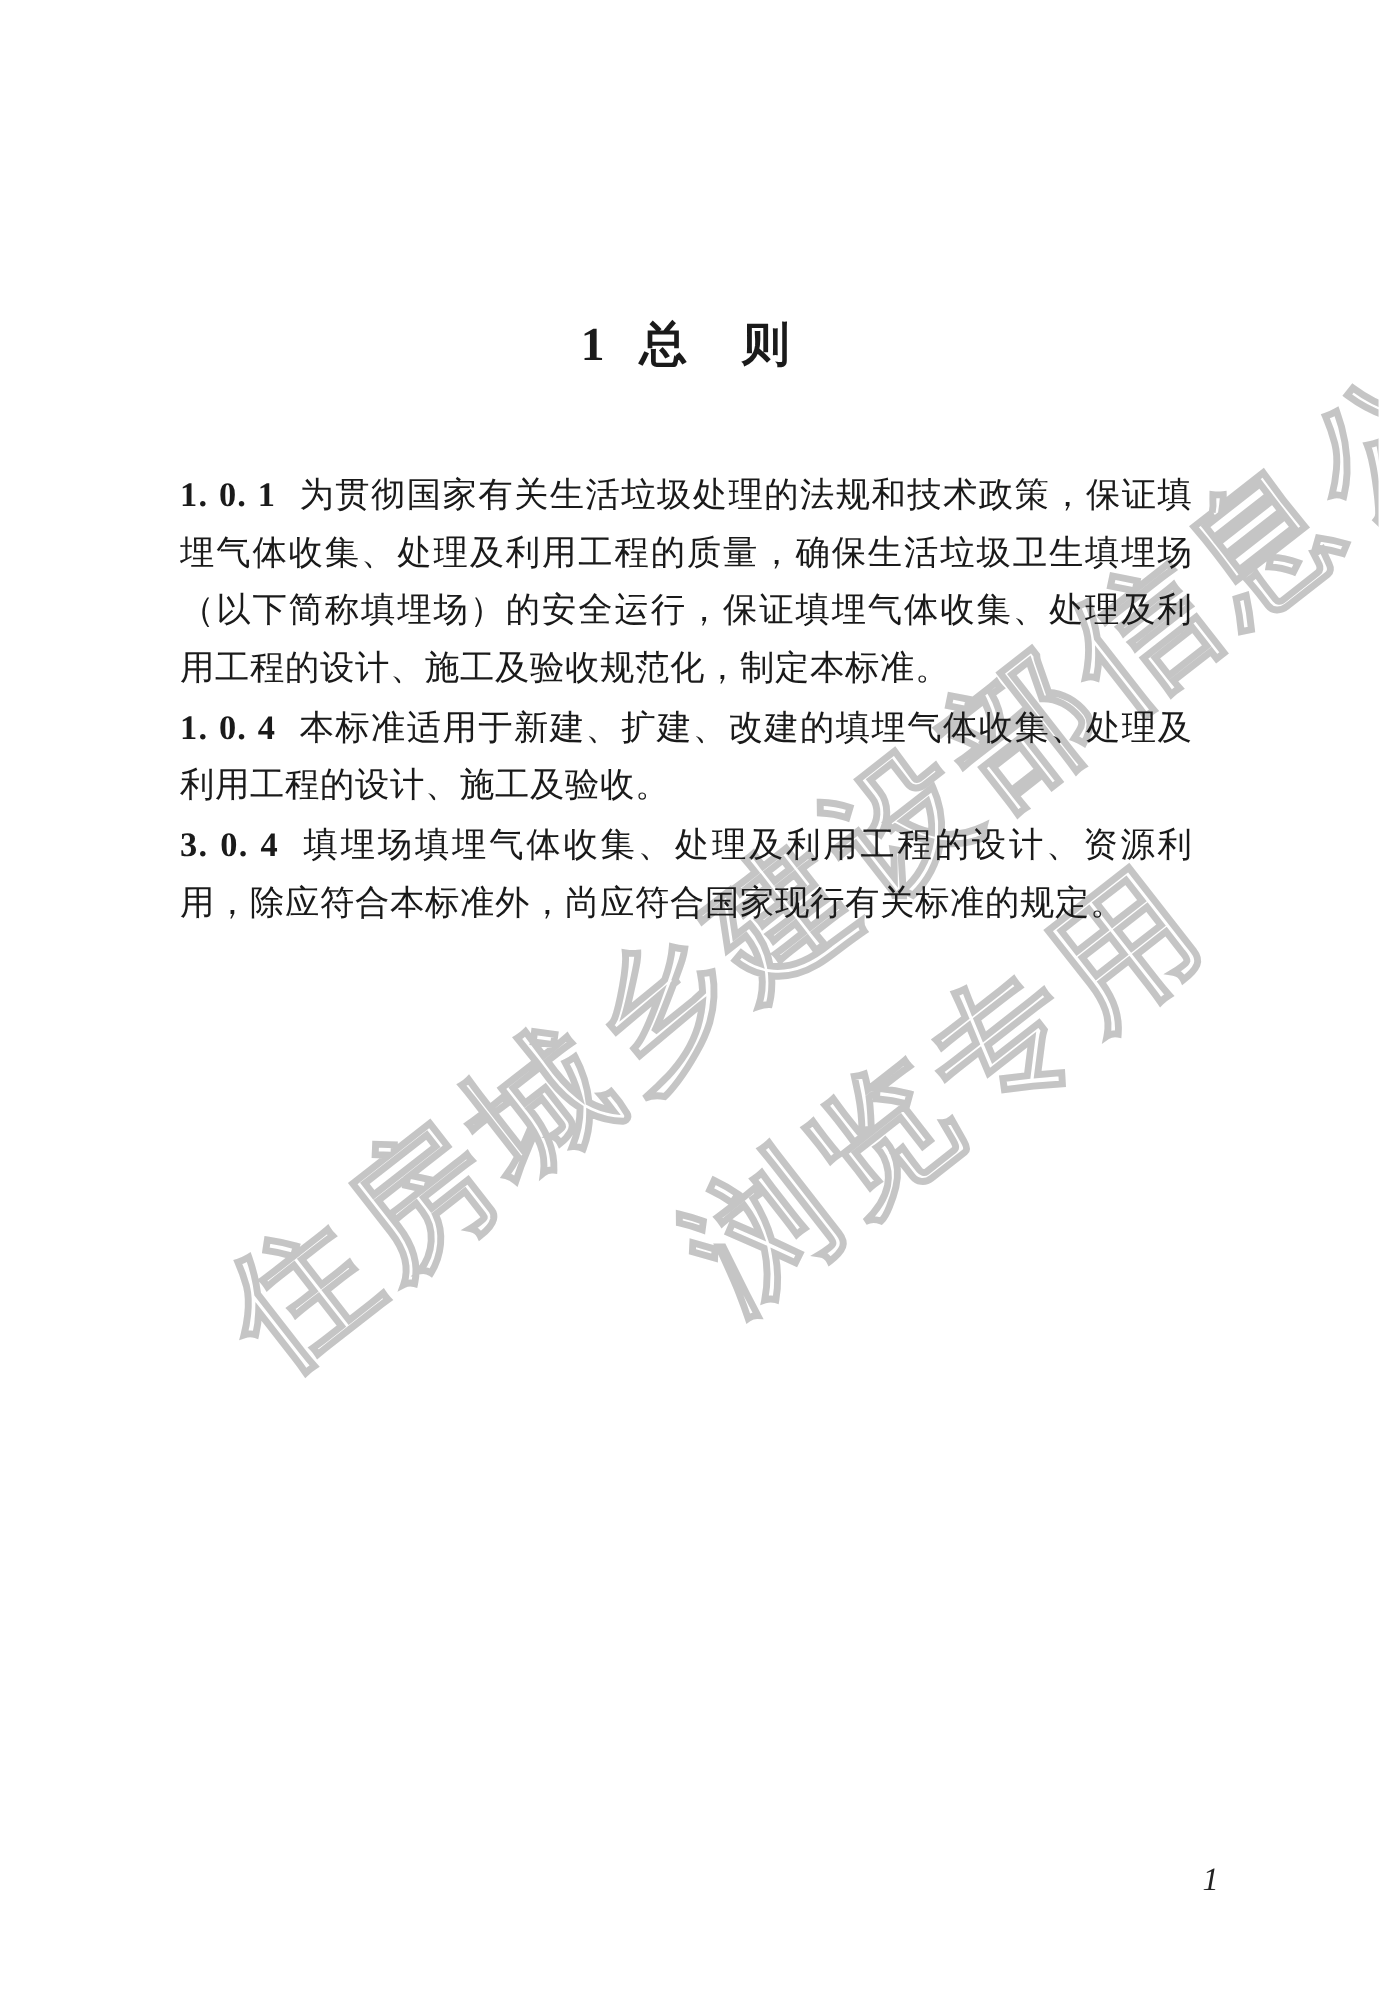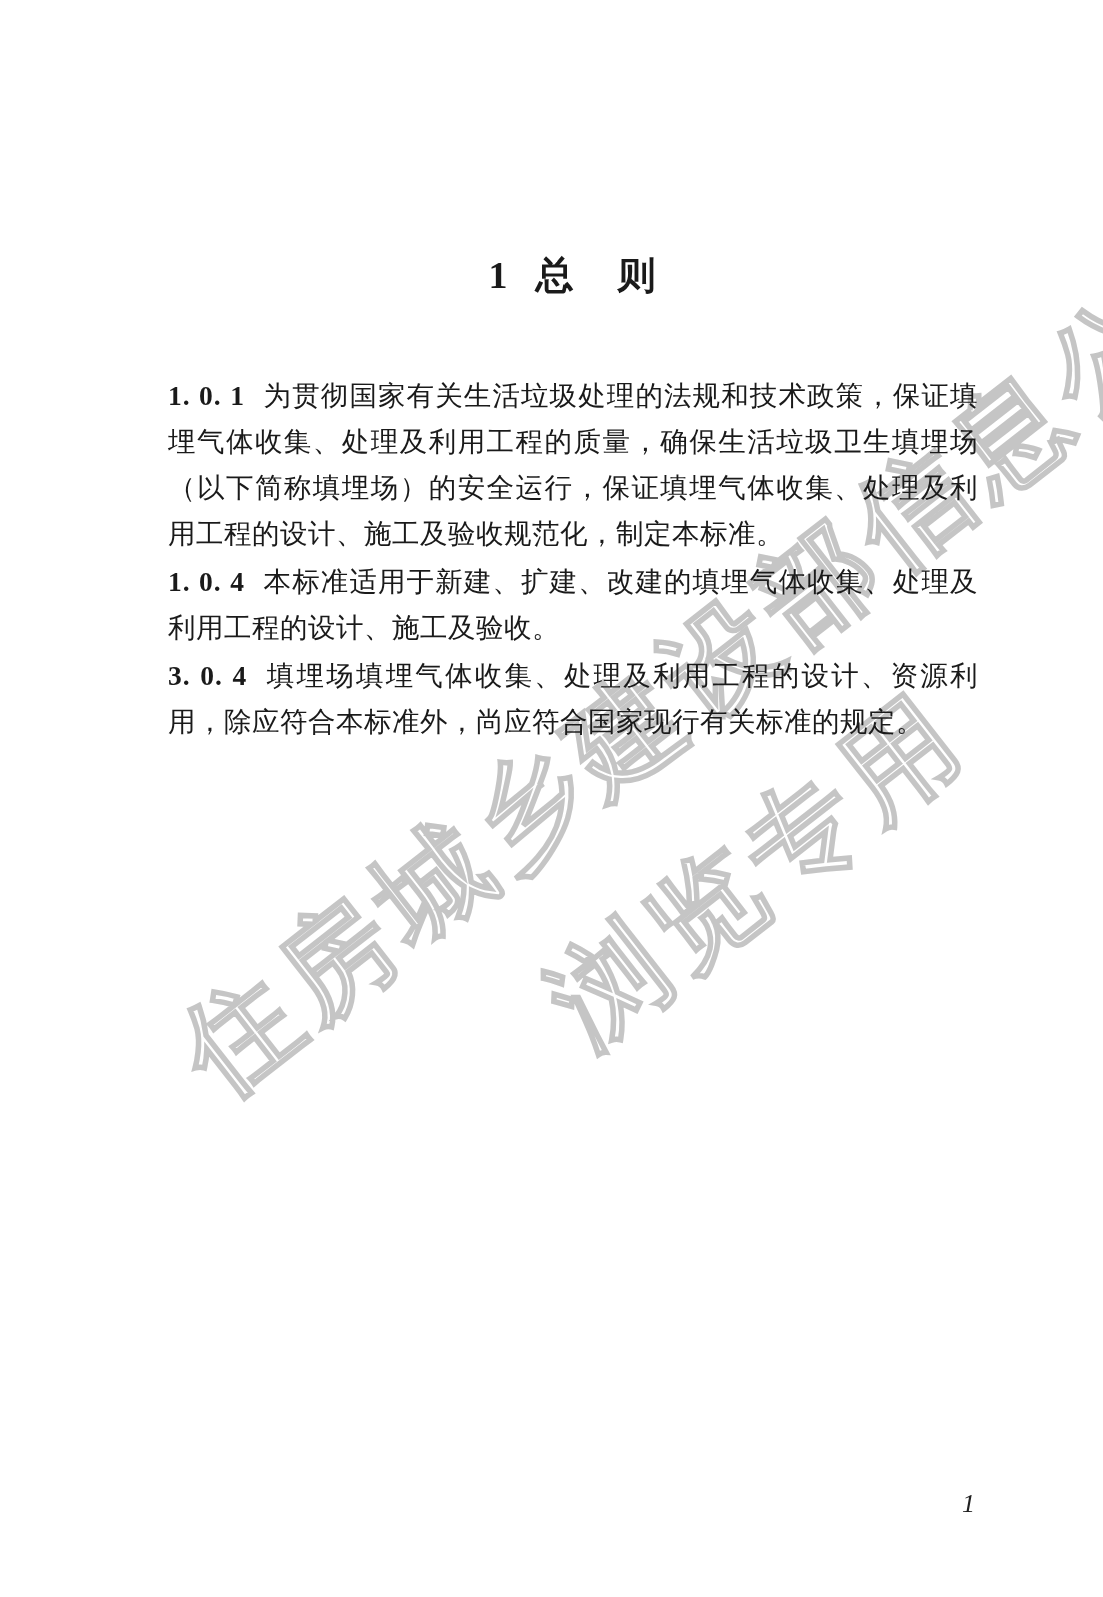--- a/index.html
+++ b/index.html
@@ -14,21 +14,21 @@
   .page {
     position: relative;
     width: 1103px;
     height: 1597px;
     margin: 0 auto;
     background: #ffffff;
     overflow: hidden;
   }
   .content {
     position: absolute;
-    left: 168px;
+    left: 144px;
     top: 0;
     width: 810px;
     height: 1246px;
     z-index: 3;
   }
   .chapter-title {
     margin-top: 250px;
     text-align: center;
     font-size: 38px;
     font-weight: bold;

